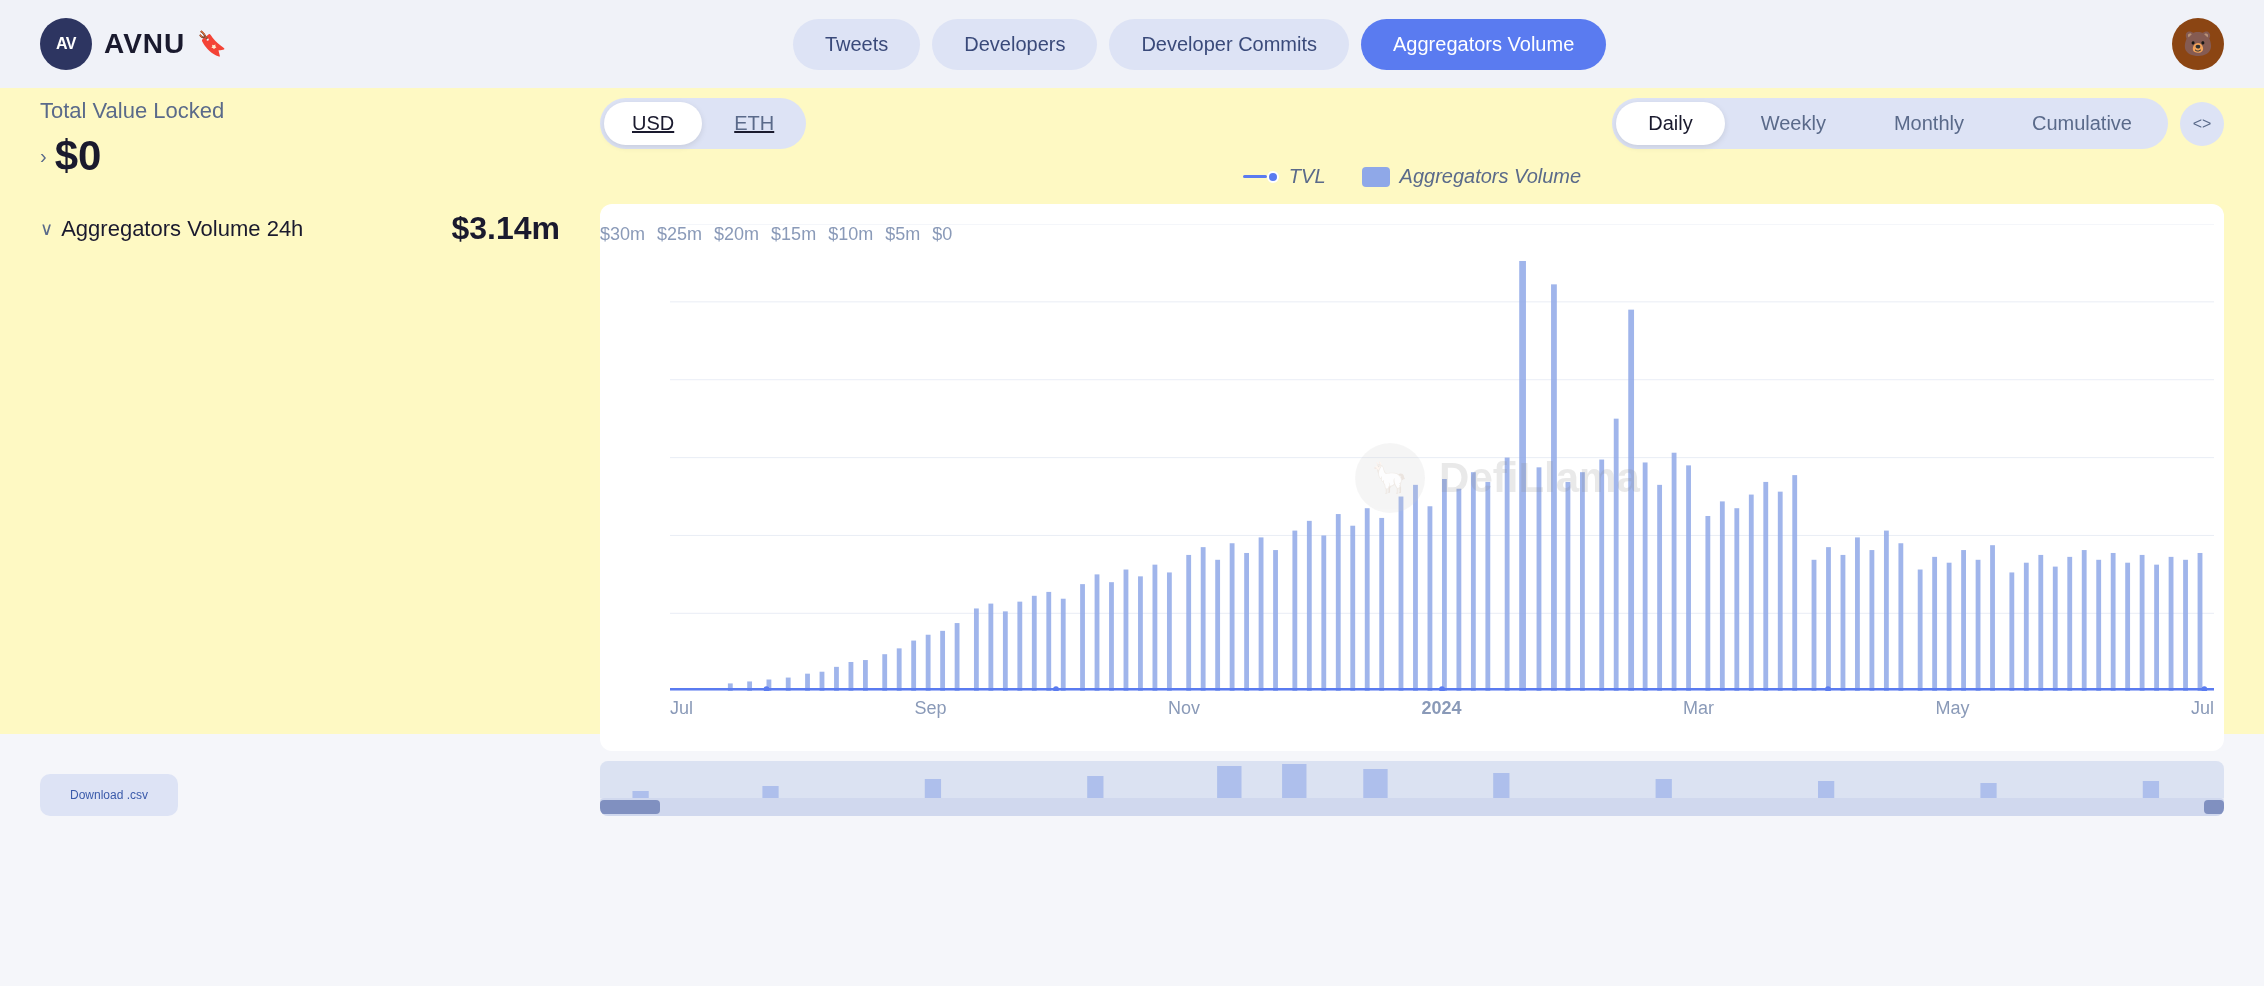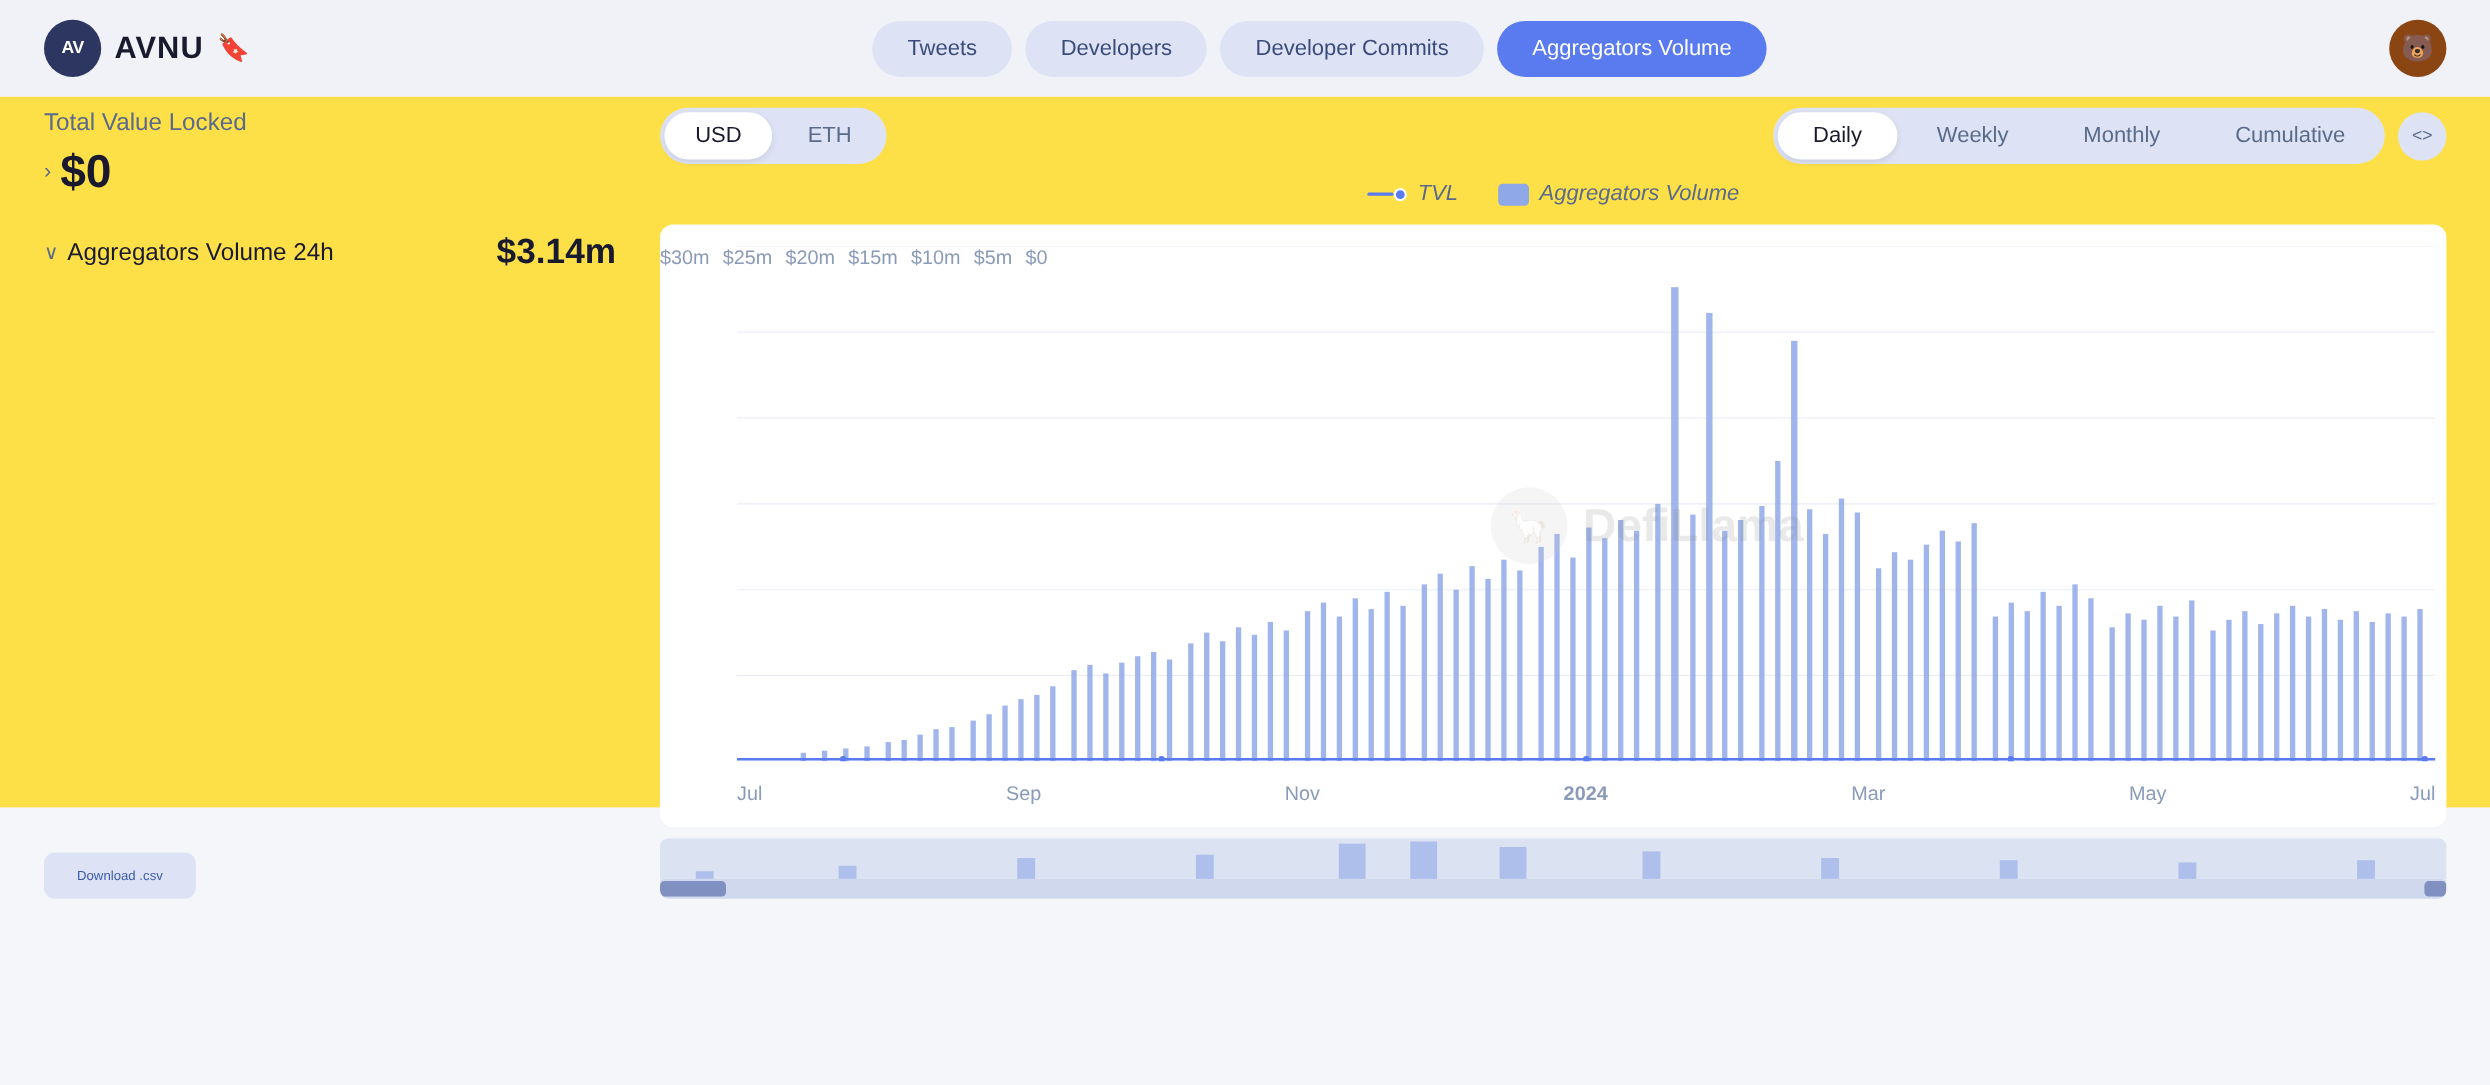--- a/index.html
+++ b/index.html
@@ -9,21 +9,21 @@
       color: #1a1a2e;
       width: 2264px;
       height: 986px;
       overflow: hidden;
     }
 
     .app-container {
       display: flex;
       flex-direction: column;
       height: 734px;
-      background: #fde047;
+      background: #fef9c3;
     }
 
     
     .header {
       display: flex;
       align-items: center;
       justify-content: space-between;
       padding: 18px 40px;
       background: #f0f2f8;
     }
@@ -226,20 +226,21 @@
       align-items: center;
       margin-bottom: 16px;
     }
 
     .currency-tabs {
       display: flex;
       background: #dde3f5;
       border-radius: 50px;
       padding: 4px;
       gap: 4px;
+      text-decoration: underline;
     }
 
     .currency-tab {
       padding: 10px 28px;
       border-radius: 50px;
       border: none;
       cursor: pointer;
       font-size: 20px;
       font-weight: 500;
       color: #5a6a8a;
@@ -391,21 +392,21 @@
     }
 
     .watermark-text {
       font-size: 42px;
       font-weight: 700;
       color: #888;
     }
 
     .x-axis-labels {
       position: absolute;
-      bottom: 20px;
+      bottom: 32px;
       left: 70px;
       right: 10px;
       display: flex;
       justify-content: space-between;
     }
 
     .x-label {
       font-size: 18px;
       color: #8a9ab8;
     }

